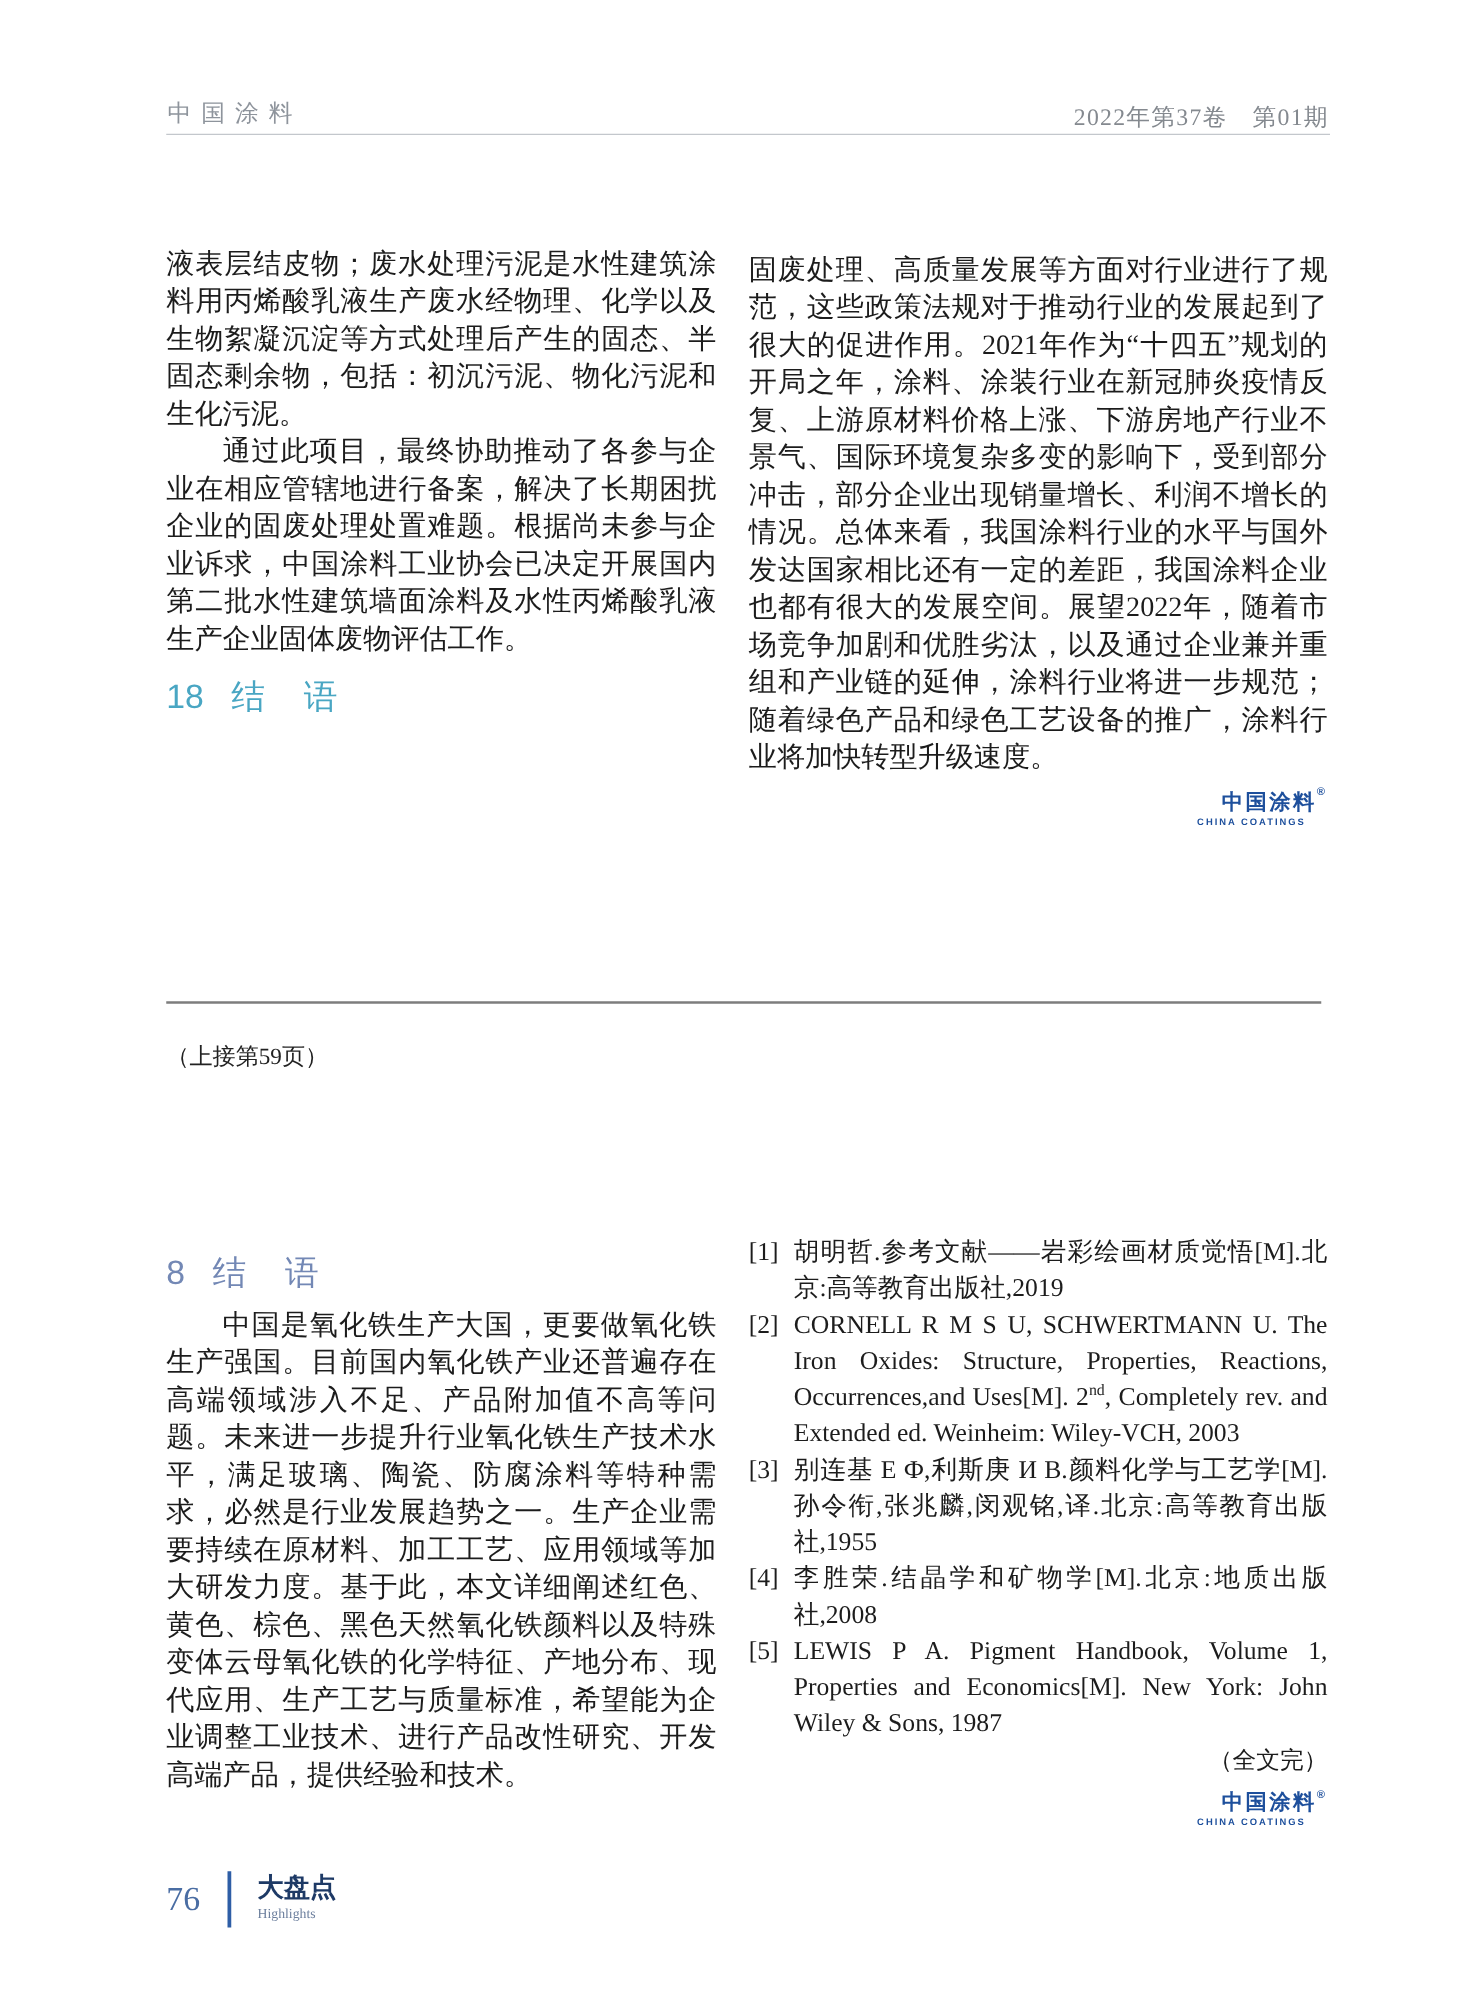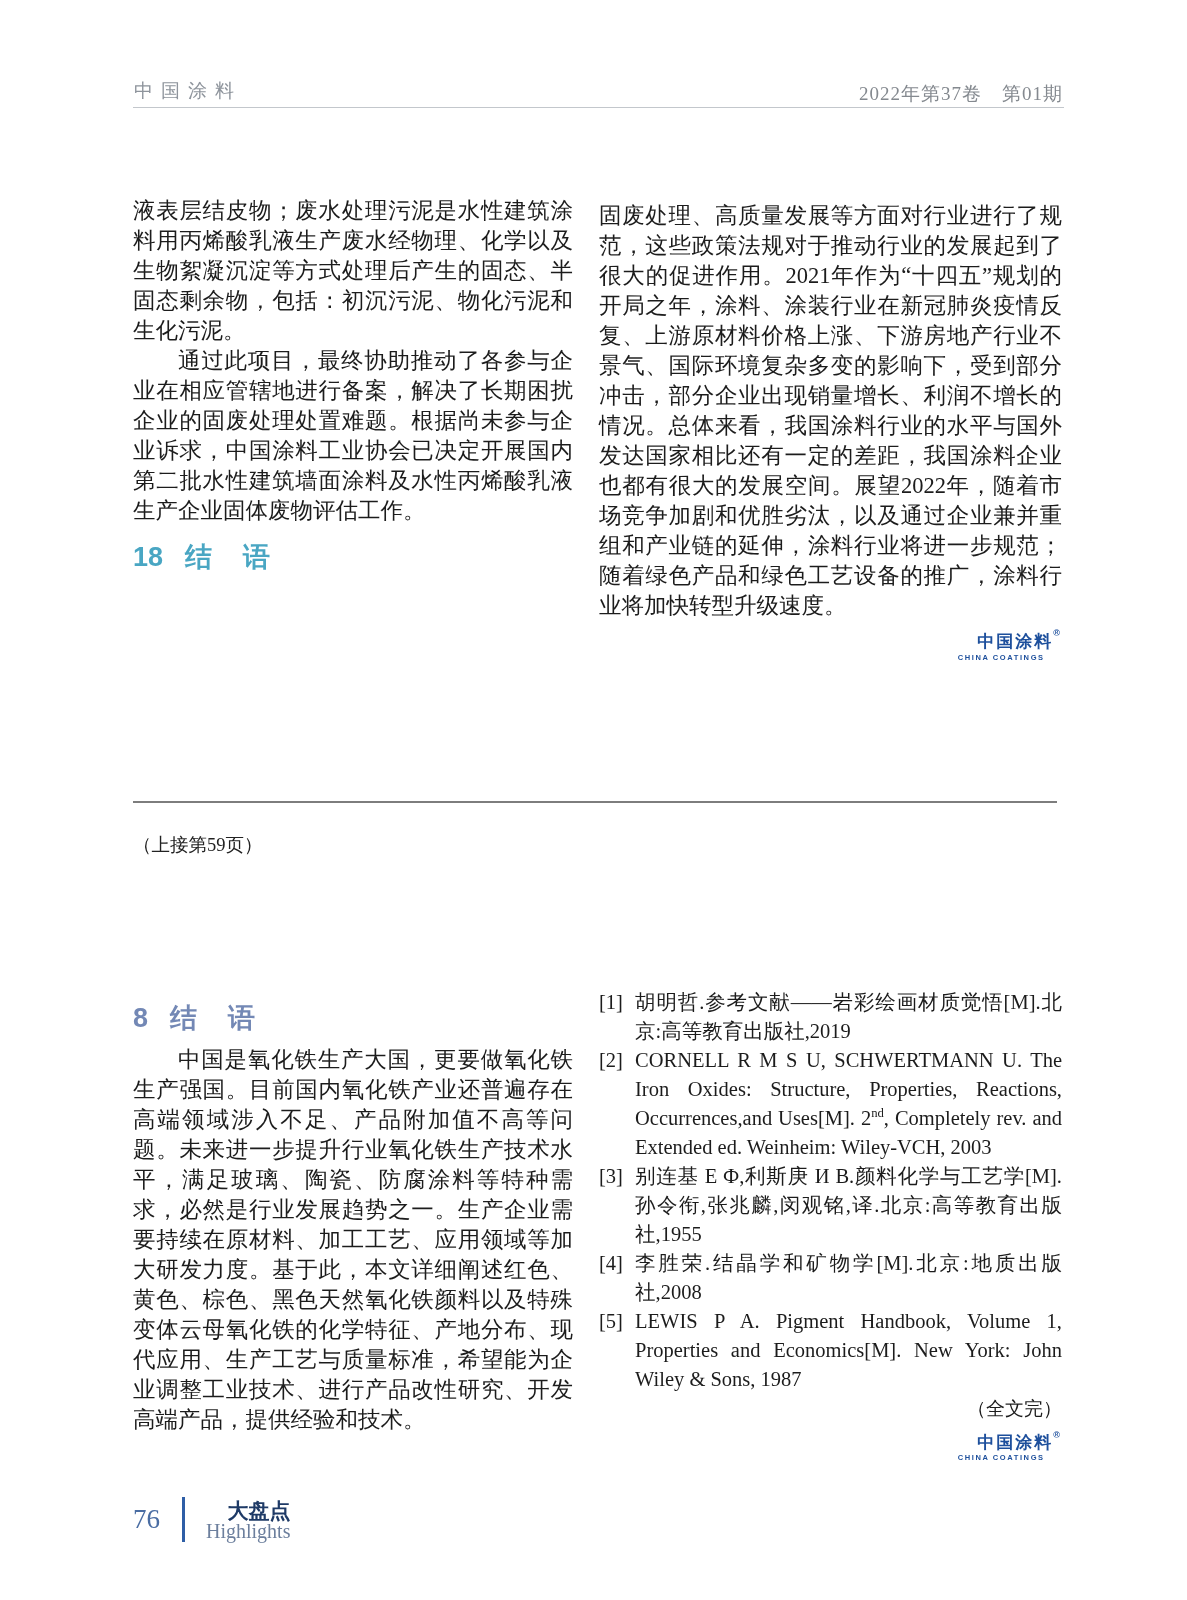--- a/index.html
+++ b/index.html
@@ -31,21 +31,21 @@
   .col p { margin:0; }
   .indent { text-indent:2em; }
   #a1-left  { left:133px; top:196px; }
   #a1-right { left:599px; top:201px; width:463px; }
   #a2-left  { left:133px; top:985px; }
   #a2-right { left:599px; top:988px; width:463px; font-size:20.5px; line-height:29px; }
 
   
   .sec-heading {
     font-family:"Liberation Sans","DejaVu Sans",sans-serif;
-    font-weight:bold; font-size:27px; line-height:34px;
+    font-weight:normal; font-size:27px; line-height:34px;
     margin:14px 0 10px 0; text-align:left; text-indent:0;
   }
   .sec-heading .num { margin-right:22px; }
   .sec-heading .title { letter-spacing:2px; }
   .teal  { color:#49a6c3; }
   .steel { color:#7388b5; }
   #a2-left .sec-heading { margin-top:16px; }
 
   
   .refs-title {
@@ -77,24 +77,24 @@
 
   
   .footer { position:absolute; left:133px; top:1497px; display:flex; align-items:center;gap:12px; }
   .footer .pagenum {
     font-size:27px; color:#4a6da3; margin-right:10px;
     font-family:"Liberation Serif","DejaVu Serif",serif;
   }
   .footer .bar { width:3px; height:45px; background:#2e5ea6; margin-right:9px; }
   .footer .sec-zh {
     font-family:"Liberation Sans","DejaVu Sans",sans-serif;
-    font-weight:bold; font-size:21px; color:#1e3a66; line-height:24px;text-align:right;
+    font-weight:bold; font-size:21px; color:#1e3a66; line-height:24px;
   }
   .footer .sec-en {
-    font-size:20px; color:#6c7f9d; line-height:17px;
+    font-size:11px; color:#6c7f9d; line-height:17px;
     font-family:"Liberation Serif","DejaVu Serif",serif;
   }
 </style>
 </head>
 <body>
 
 <div class="hdr-journal">中国涂料</div>
 <div class="hdr-issue">2022年第37卷　第01期</div>
 <div class="hdr-rule"></div>
 

